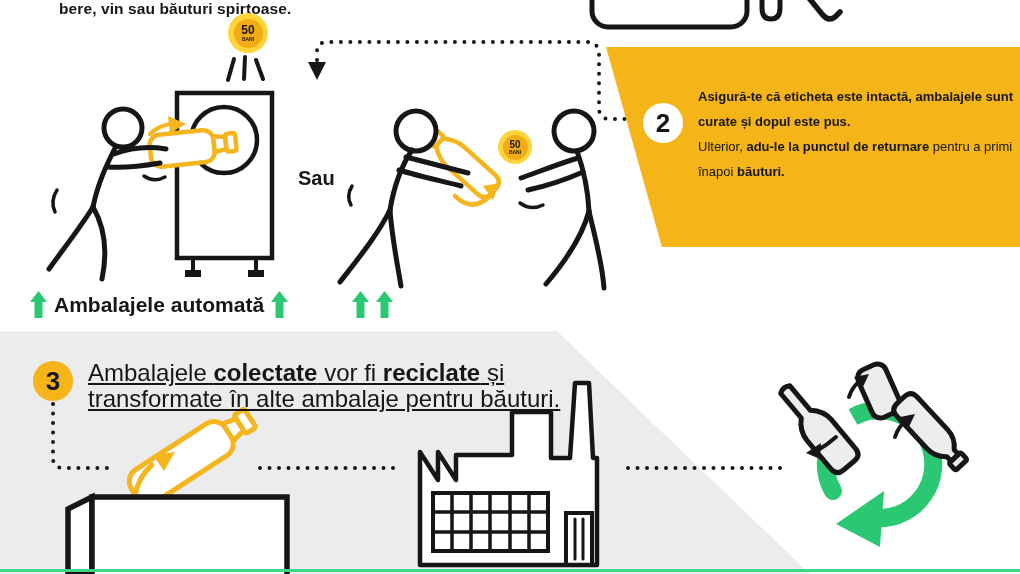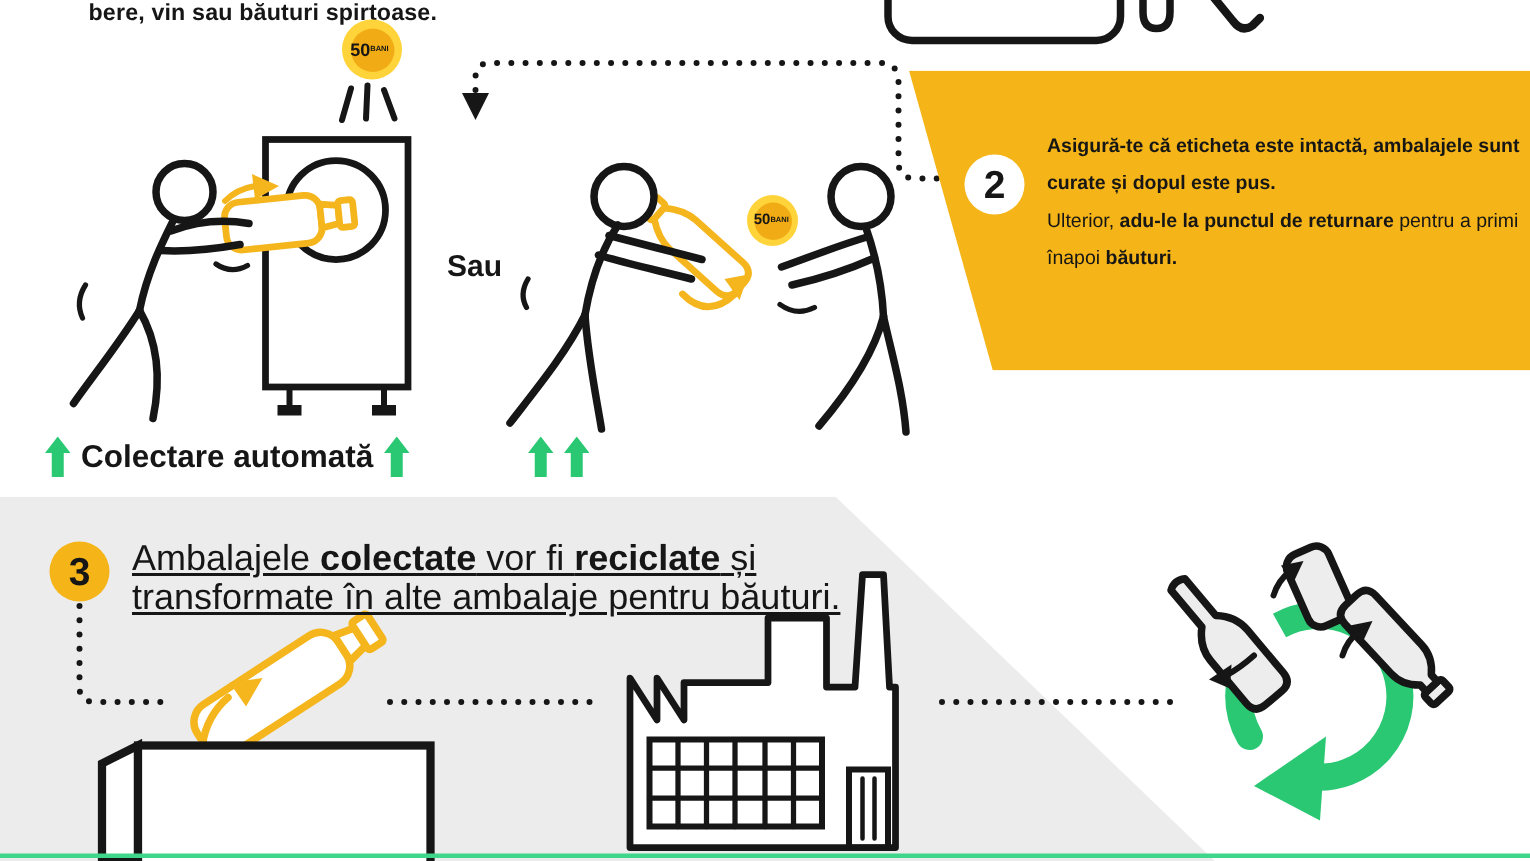--- a/index.html
+++ b/index.html
@@ -15,21 +15,21 @@
     left:0;top:331px;width:1020px;height:243px;background:#ECECEC;
     clip-path:polygon(0 0,54.6% 0,79.4% 100%,0 100%);
     z-index:0;
   }
   #art{left:0;top:0;z-index:1;}
   .txt-layer{z-index:2;}
   
   #intro-text{left:23px;top:0px;font-size:15.5px;font-weight:700;letter-spacing:.1px;margin-left:36px;}
   
   .coin{border-radius:50%;background:#FFD43A;display:flex;align-items:center;justify-content:center;z-index:2;}
-  .coin-inner{border-radius:50%;background:#F1AC15;display:flex;flex-direction:row;align-items:center;line-height:1;color:#161616;}
+  .coin-inner{border-radius:50%;background:#F1AC15;display:flex;flex-direction:column;align-items:center;justify-content:center;line-height:1;color:#161616;}
   #coin-1{left:228px;top:13px;width:40px;height:40px;}
   #coin-1 .coin-inner{width:29px;height:29px;}
   #coin-1 .coin-value{font-size:12px;font-weight:700;}
   #coin-1 .coin-unit{font-size:5px;font-weight:700;margin-top:1px;}
   #coin-2{left:498px;top:130px;width:34px;height:34px;}
   #coin-2 .coin-inner{width:25px;height:25px;}
   #coin-2 .coin-value{font-size:10px;font-weight:700;}
   #coin-2 .coin-unit{font-size:5px;font-weight:700;}
   
   #or-label{left:298px;top:167px;font-size:20px;font-weight:700;text-align:right;}
@@ -214,21 +214,21 @@
     <span class="coin-unit">BANI</span>
   </div>
 </div>
 
 <div id="or-label" class="abs txt-layer">Sau</div>
 
 <div id="label-auto" class="abs label-row txt-layer">
   <svg width="17" height="27" viewBox="0 0 17 27">
       <path d="M8.5 0 L17 11 H12.5 V27 H4.5 V11 H0 Z" fill="#2BC874"></path>
     </svg>
-  <span>Colectare automată</span>
+  <span>Ambalajele automată</span>
   <svg width="17" height="27" viewBox="0 0 17 27">
       <path d="M8.5 0 L17 11 H12.5 V27 H4.5 V11 H0 Z" fill="#2BC874"></path>
     </svg>
 </div>
 
 <div id="label-manual" class="abs label-row txt-layer">
   <svg width="17" height="27" viewBox="0 0 17 27">
       <path d="M8.5 0 L17 11 H12.5 V27 H4.5 V11 H0 Z" fill="#2BC874"></path>
     </svg>
   <svg width="17" height="27" viewBox="0 0 17 27">

